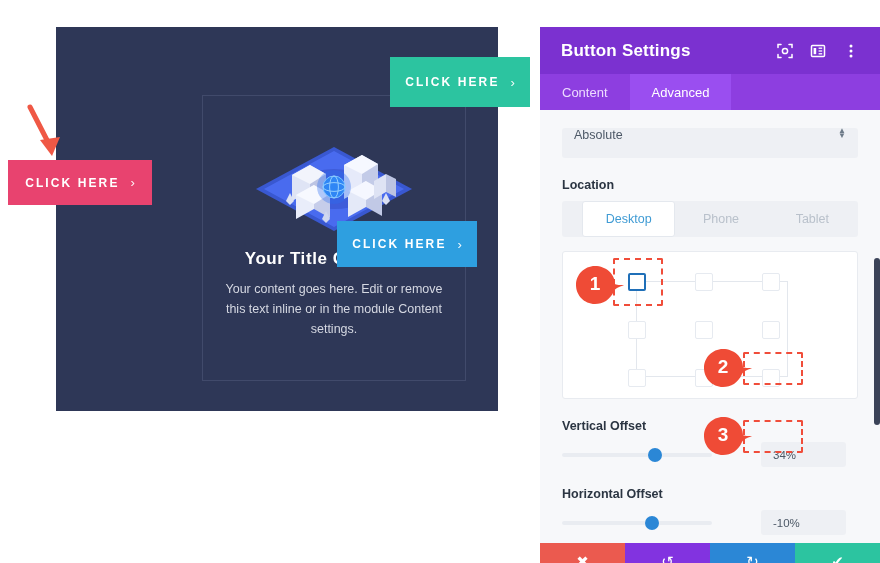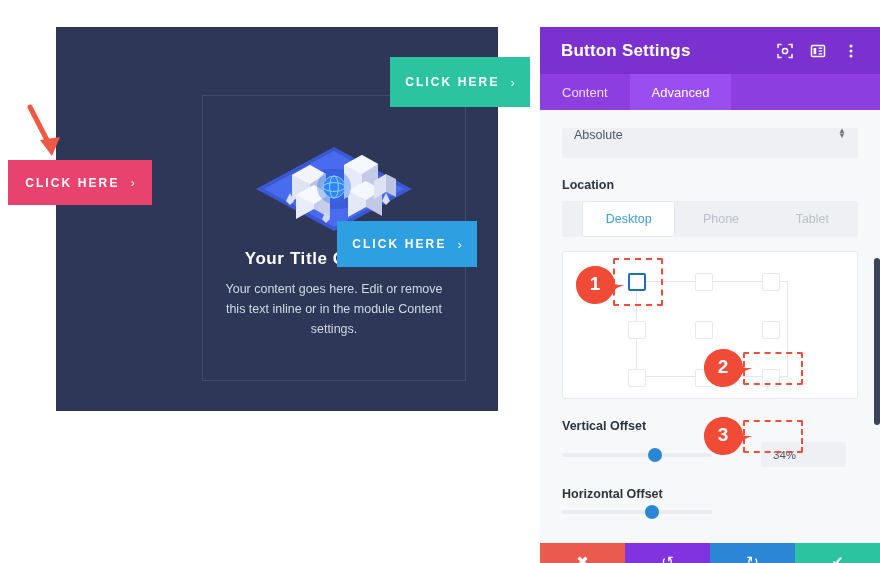--- a/index.html
+++ b/index.html
@@ -266,20 +266,21 @@
           <div class="knob" style="left:86px;"></div>
         </div>
         <div class="val-box">34%</div>
       </div>
 
       <div class="field-label">Horizontal Offset</div>
       <div class="slider-row">
         <div class="track">
           <div class="knob" style="left:83px;"></div>
         </div>
+        <div class="val-box">-10%</div>
       </div>
 
       <div class="dash" style="left:203px;top:242px;width:56px;height:29px;"></div>
       <div class="callout" style="left:163px;top:237px;">
         <svg width="50" height="42" viewBox="0 0 50 42">
           <path d="M20,2 C31,2 40,10 40,20 C40,21 47,21 49,21 C47,22 40,24 39,27 C35,36 28,40 20,40 C9,40 1,31 1,21 C1,11 9,2 20,2 Z" fill="#ef4b36"></path>
         </svg>
         <div class="num">2</div>
       </div>
 

